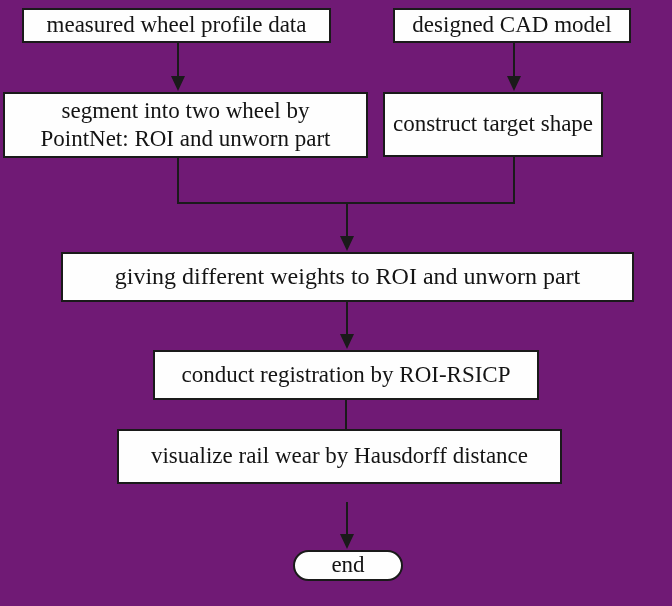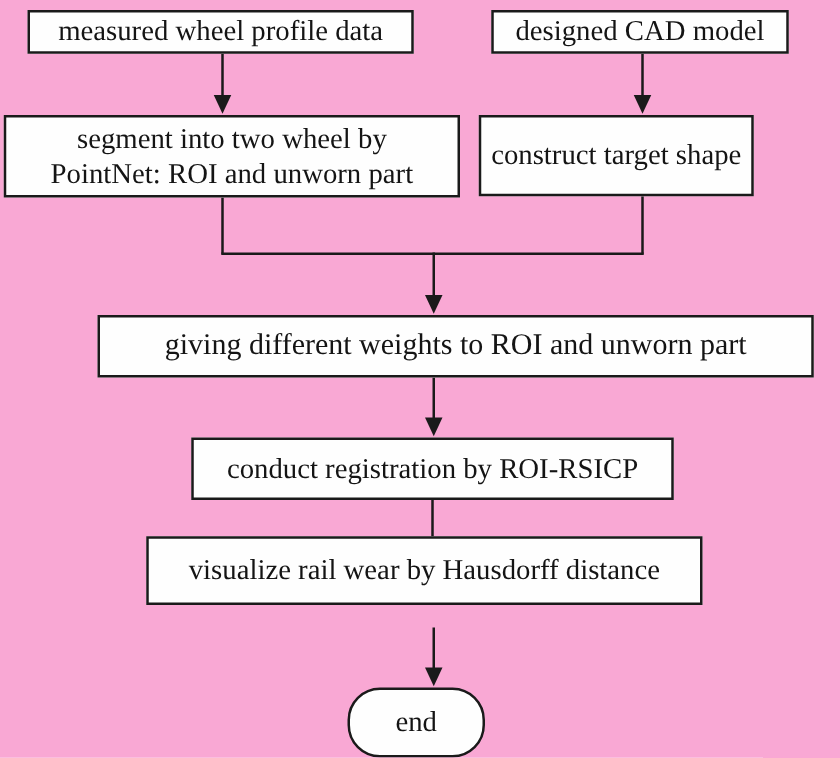--- a/index.html
+++ b/index.html
@@ -1,20 +1,20 @@
 <!DOCTYPE html>
 <html><head>
 <meta charset="utf-8">
 <style>
   html, body { margin: 0; padding: 0; }
   .canvas {
     position: relative;
     width: 672px;
     height: 606px;
-    background: #f9a8d4;
+    background: #701a75;
     font-family: "Liberation Serif", "DejaVu Serif", serif;
     overflow: hidden;
     text-decoration: underline;
   }
   .node {
     position: absolute;
     box-sizing: border-box;
     border: 2px solid #1a1a1a;
     background: #fefefe;
     display: flex;
@@ -89,29 +89,29 @@
 
   <div class="node" style="left:3px; top:92px; width:365px; height:66px;">
     <span>segment into two wheel by</span>
     <span>PointNet: ROI and unworn part</span>
   </div>
 
   <div class="node" style="left:383px; top:92px; width:220px; height:65px;">
     <span>construct target shape</span>
   </div>
 
-  <div class="node wide" style="left:78px; top:252px; width:573px; height:50px;">
+  <div class="node wide" style="left:61px; top:252px; width:573px; height:50px;">
     <span>giving different weights to ROI and unworn part</span>
   </div>
 
   <div class="node" style="left:153px; top:350px; width:386px; height:50px;">
     <span>conduct registration by ROI-RSICP</span>
   </div>
 
   <div class="node" style="left:117px; top:429px; width:445px; height:55px;">
     <span>visualize rail wear by Hausdorff distance</span>
   </div>
 
-  <div class="node terminator" style="left:278px; top:550px; width:110px; height:56px;">
+  <div class="node terminator" style="left:293px; top:550px; width:110px; height:31px;">
     <span>end</span>
   </div>
 
 </div>
 
 </body></html>

